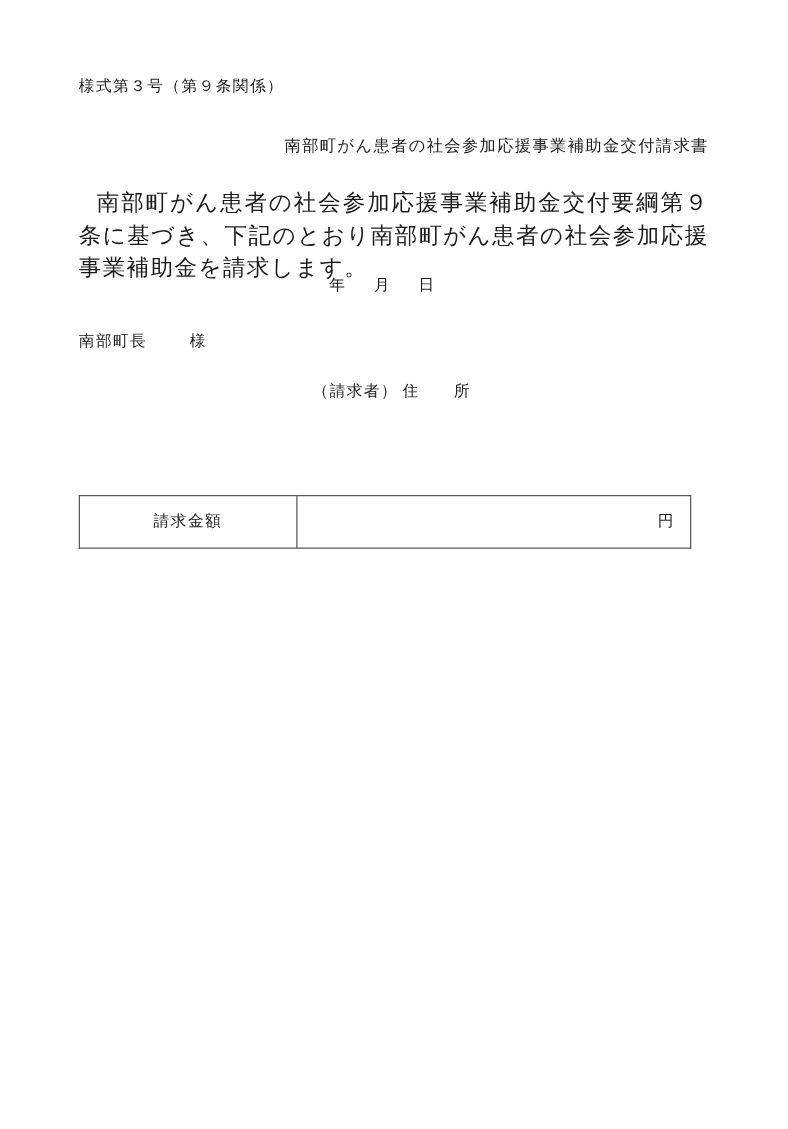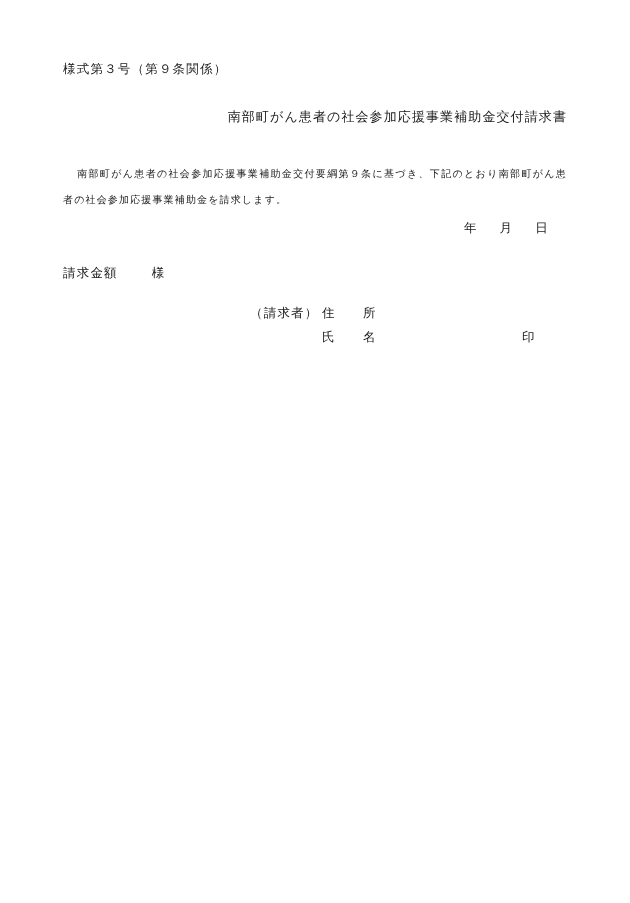--- a/index.html
+++ b/index.html
@@ -35,40 +35,40 @@
     top: 108px;
     width: 504px;
     font-size: 13px;
     letter-spacing: 1.1px;
     text-align: right;
     white-space: nowrap;
   }
   .body-para {
     position: absolute;
     left: 63px;
-    top: 161px;
+    top: 150px;
     width: 504px;
-    font-size: 10px;
+    font-size: 18px;
     line-height: 26px;
     letter-spacing: 1.15px;
     text-align: justify;
     text-justify: inter-character;
   }
   .body-para .indent {
     display: inline-block;
     width: 14px;
   }
   .date-line {
     position: absolute;
     left: 63px;
     top: 220px;
     width: 504px;
     font-size: 12.5px;
     letter-spacing: 1.2px;
-    text-align: right;
+    text-align: center;
     padding-right: 18px;
     box-sizing: border-box;
   }
   .date-line .gap {
     display: inline-block;
     width: 22px;
   }
   .addressee {
     position: absolute;
     left: 63px;
@@ -140,26 +140,31 @@
 
   <div class="body-para">
     <span class="indent"></span><span>南部町がん患者の社会参加応援事業補助金交付要綱第９条に基づき、</span><span>下記のとおり南部町がん患者の社会参加応援事業補助金を請求します。</span>
   </div>
 
   <div class="date-line">
     <span>年</span><span class="gap"></span><span>月</span><span class="gap"></span><span>日</span>
   </div>
 
   <div class="addressee">
-    <span>請求金額</span><span class="gap"></span><span>様</span>
+    <span>南部町長</span><span class="gap"></span><span>様</span>
   </div>
 
   <div class="claimant">
     <div class="claimant-row">
       <span class="label-prefix">（請求者）</span><span>住　　所</span>
     </div>
-    <div class="claimant-row">
-      <span class="label-prefix"></span><span>氏　　名</span><span class="seal">印</span>
-    </div>
   </div>
 
+  <table class="amount-table">
+    <tbody>
+        <tr>
+      <td class="label-cell">請求金額</td>
+      <td class="value-cell">円</td>
+    </tr>
+  </tbody>
+    </table>
 
 </div>
 
 </body></html>

